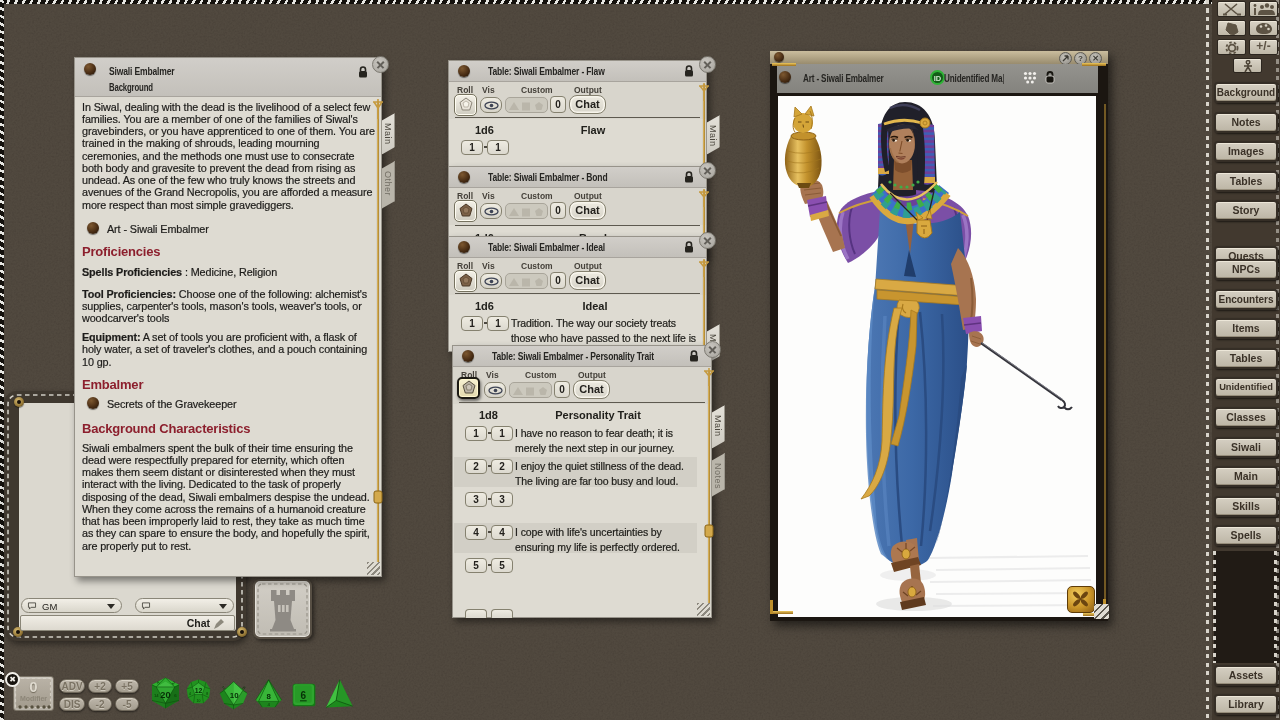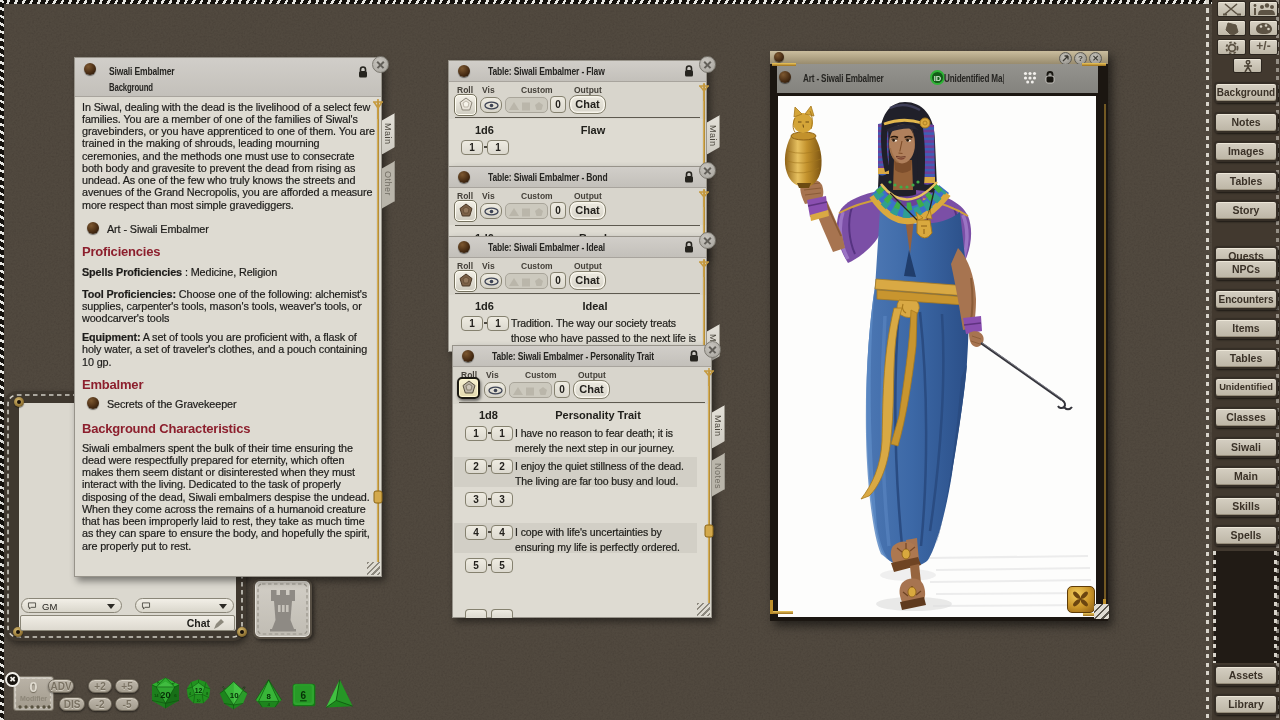--- a/index.html
+++ b/index.html
@@ -281,21 +281,21 @@
           <circle cx="2" cy="2" r="1.7"></circle>
           <circle cx="8" cy="2" r="1.7"></circle>
           <circle cx="14" cy="2" r="1.7"></circle>
           <circle cx="20" cy="2" r="1.7"></circle>
           <circle cx="26" cy="2" r="1.7"></circle>
           <circle cx="31" cy="2" r="1.7"></circle>
         </g>
       </svg>
   </div>
   <div id="modx" class="abs"></div>
-  <div class="graybtn" style="left:48px;top:679px;width:26px;height:14px;line-height:13px;font-size:10px">ADV</div>
+  <div class="graybtn" style="left:59px;top:679px;width:26px;height:14px;line-height:13px;font-size:10px">ADV</div>
   <div class="graybtn" style="left:59px;top:697px;width:26px;height:14px;line-height:13px;font-size:10px">DIS</div>
   <div class="graybtn" style="left:88px;top:679px;width:24px;height:14px;line-height:13px;font-size:10px">+2</div>
   <div class="graybtn" style="left:88px;top:697px;width:24px;height:14px;line-height:13px;font-size:10px">-2</div>
   <div class="graybtn" style="left:115px;top:679px;width:24px;height:14px;line-height:13px;font-size:10px">+5</div>
   <div class="graybtn" style="left:115px;top:697px;width:24px;height:14px;line-height:13px;font-size:10px">-5</div>
 
   <svg class="abs" style="left:149px;top:677px" width="33" height="32" viewBox="0 0 46 45">
     <polygon points="23,1 42,11 42,33 23,44 4,33 4,11" fill="#1e8a1e"></polygon>
     <polygon points="23,1 42,11 36,14 23,6 10,14 4,11" fill="#2fae2f"></polygon>
     <polygon points="10,14 36,14 23,37" fill="#31a831"></polygon>

